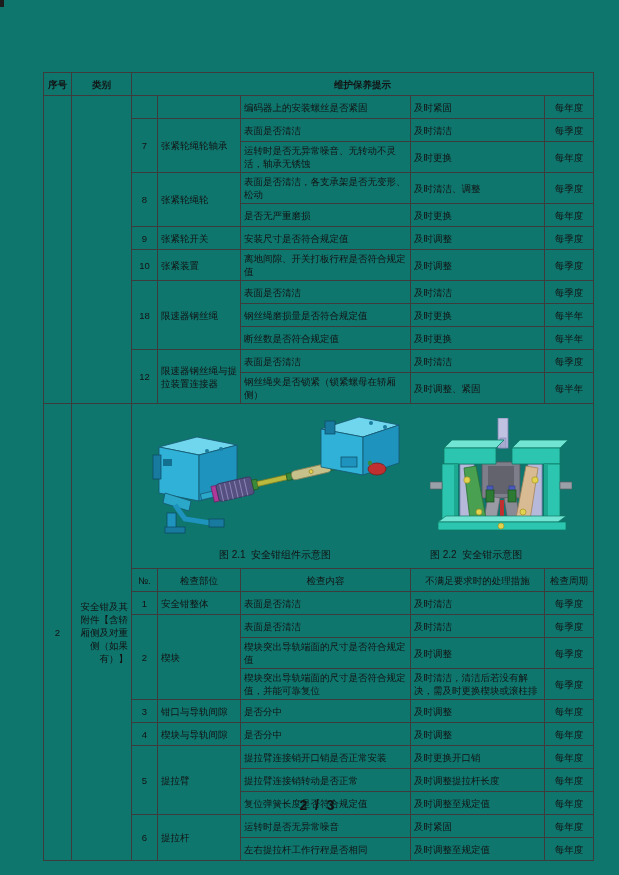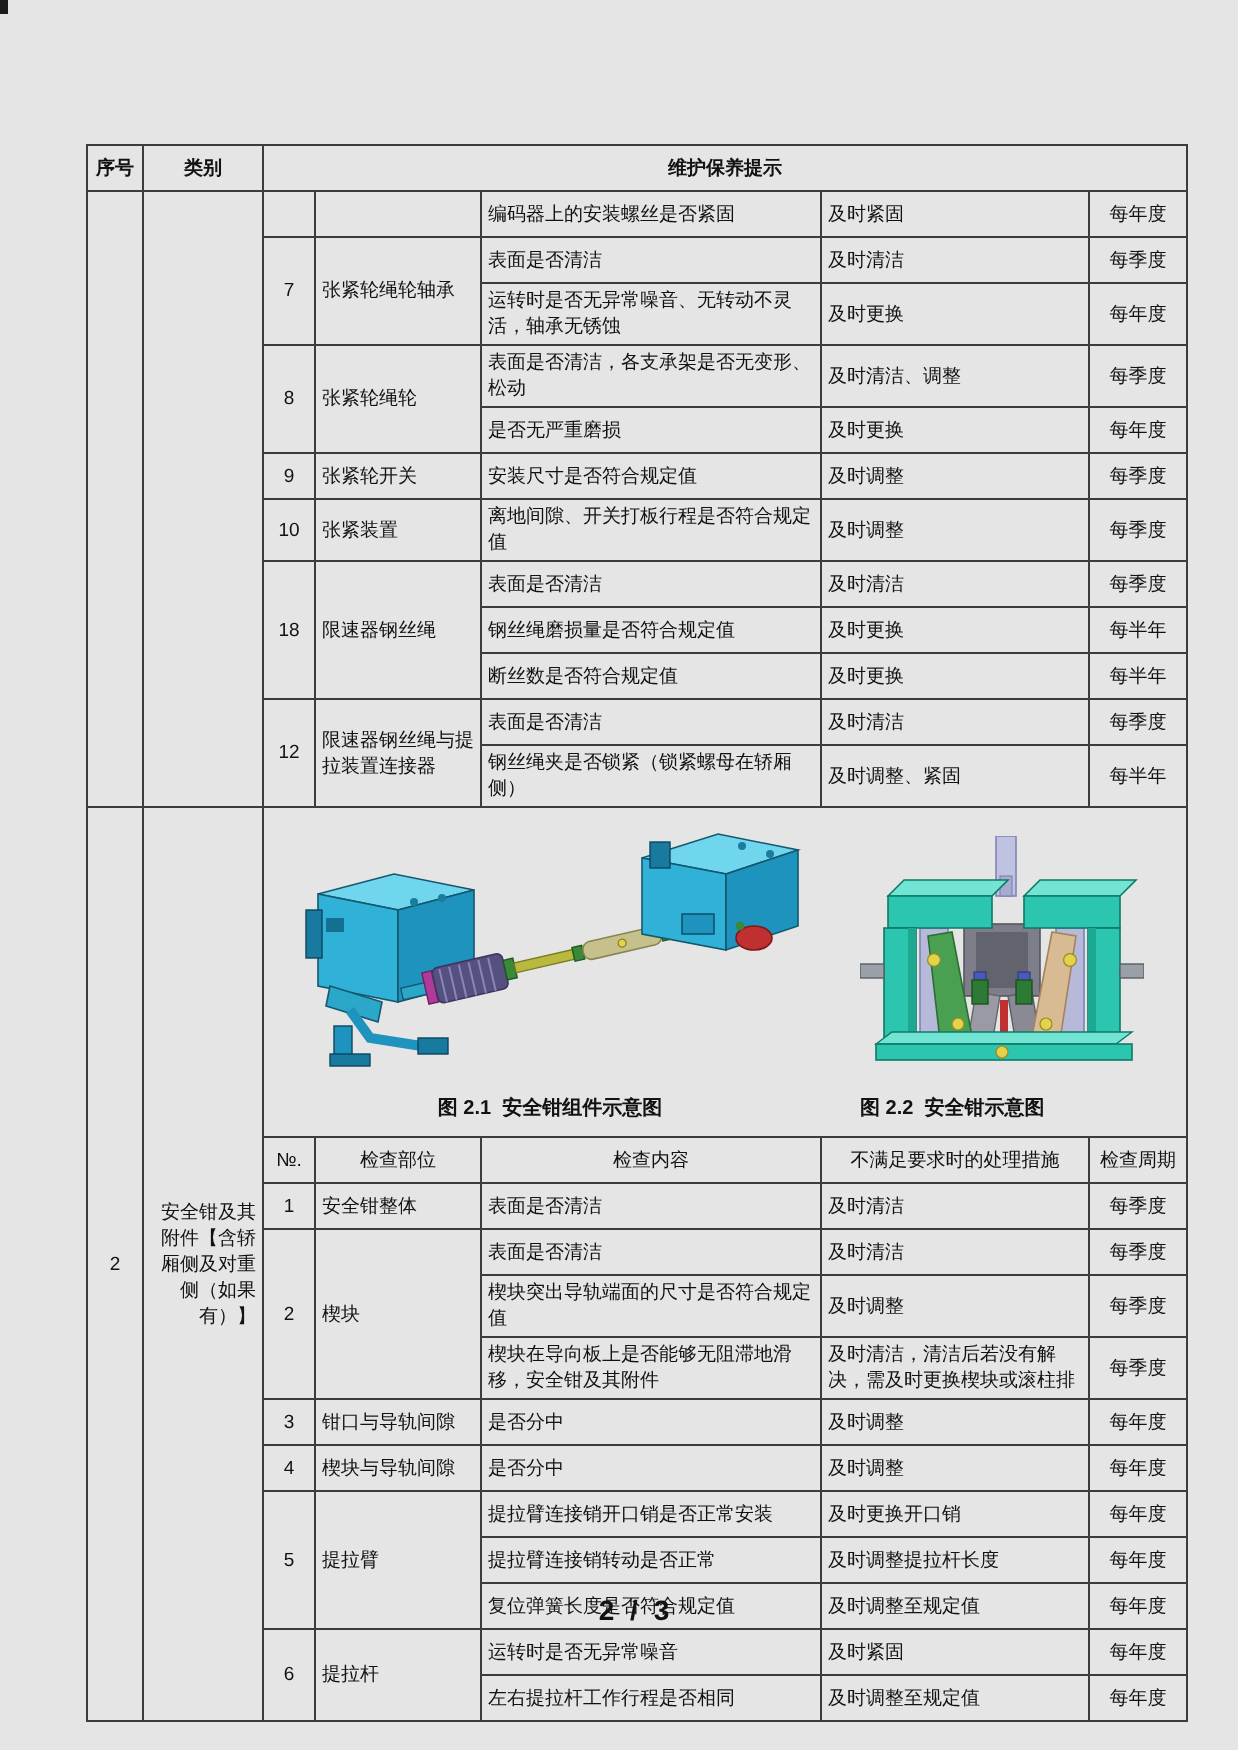--- a/index.html
+++ b/index.html
@@ -1,33 +1,33 @@
 <!DOCTYPE html>
 <html><head>
 <meta charset="utf-8">
 <style>
   html,body{margin:0;padding:0;background:#ffffff;}
-  .page{position:relative;width:619px;height:875px;background:#e5e5e5;overflow:hidden;
+  .page{position:relative;width:619px;height:875px;background:#0f766e;overflow:hidden;
         font-family:"Liberation Sans","DejaVu Sans",sans-serif;color:#121212;}
   .corner{position:absolute;left:0;top:0;width:4px;height:7px;background:#1c1c1c;}
   table.main{position:absolute;left:43px;top:72px;width:550px;border-collapse:collapse;table-layout:fixed;}
   table.main td{border:1px solid #3c3c3c;font-size:9.5px;line-height:13px;vertical-align:middle;
         padding:2px 3px;height:18px;word-break:break-all;}
   thead td{font-weight:bold;font-size:10.5px;text-align:center;height:14px;}
   .cseq,.cno,.cperiod{text-align:center;padding:2px 1px;}
   .ccat{text-align:right;padding:2px 8px;}
   .cpart,.ccontent,.caction{text-align:left;}
   .ih{text-align:center;height:16px;}
   .figcell{height:160px;padding:0;vertical-align:top;}
   .figures{position:relative;width:100%;height:160px;display:flex;}
   .figwrap1{margin-left:9px;width:262px;display:flex;flex-direction:column;align-items:center;}
   .figwrap1 svg{margin-top:5px;}
   .figwrap2{margin-left:24px;width:152px;display:flex;flex-direction:column;align-items:flex-start;}
   .figwrap2 svg{margin-top:12px;}
-  .figcap{margin-top:auto;margin-bottom:5px;font-size:10px;font-weight:bold;white-space:pre;}
+  .figcap{margin-top:auto;margin-bottom:5px;font-size:10px;font-weight:normal;white-space:pre;}
   .footer{position:absolute;left:43px;top:797px;width:550px;text-align:center;
           font-size:14px;font-weight:bold;letter-spacing:2px;}
 </style>
 </head>
 <body>
 
 <div class="page">
   <div class="corner"></div>
 
   <table class="main">
@@ -247,21 +247,21 @@
           <td class="ccontent">表面是否清洁</td>
           <td class="caction">及时清洁</td>
           <td class="cperiod">每季度</td>
         </tr>
         <tr>
           <td class="ccontent">楔块突出导轨端面的尺寸是否符合规定值</td>
           <td class="caction">及时调整</td>
           <td class="cperiod">每季度</td>
         </tr>
         <tr>
-          <td class="ccontent">楔块在导向板上是否能够无阻滞地滑移，安全钳及其附件</td>
+          <td class="ccontent">楔块突出导轨端面的尺寸是否符合规定值，并能可靠复位</td>
           <td class="caction">及时清洁，清洁后若没有解决，需及时更换楔块或滚柱排</td>
           <td class="cperiod">每季度</td>
         </tr>
         <tr>
           <td class="cno" rowspan="1">3</td>
           <td class="cpart" rowspan="1">钳口与导轨间隙</td>
           <td class="ccontent">是否分中</td>
           <td class="caction">及时调整</td>
           <td class="cperiod">每年度</td>
         </tr>

